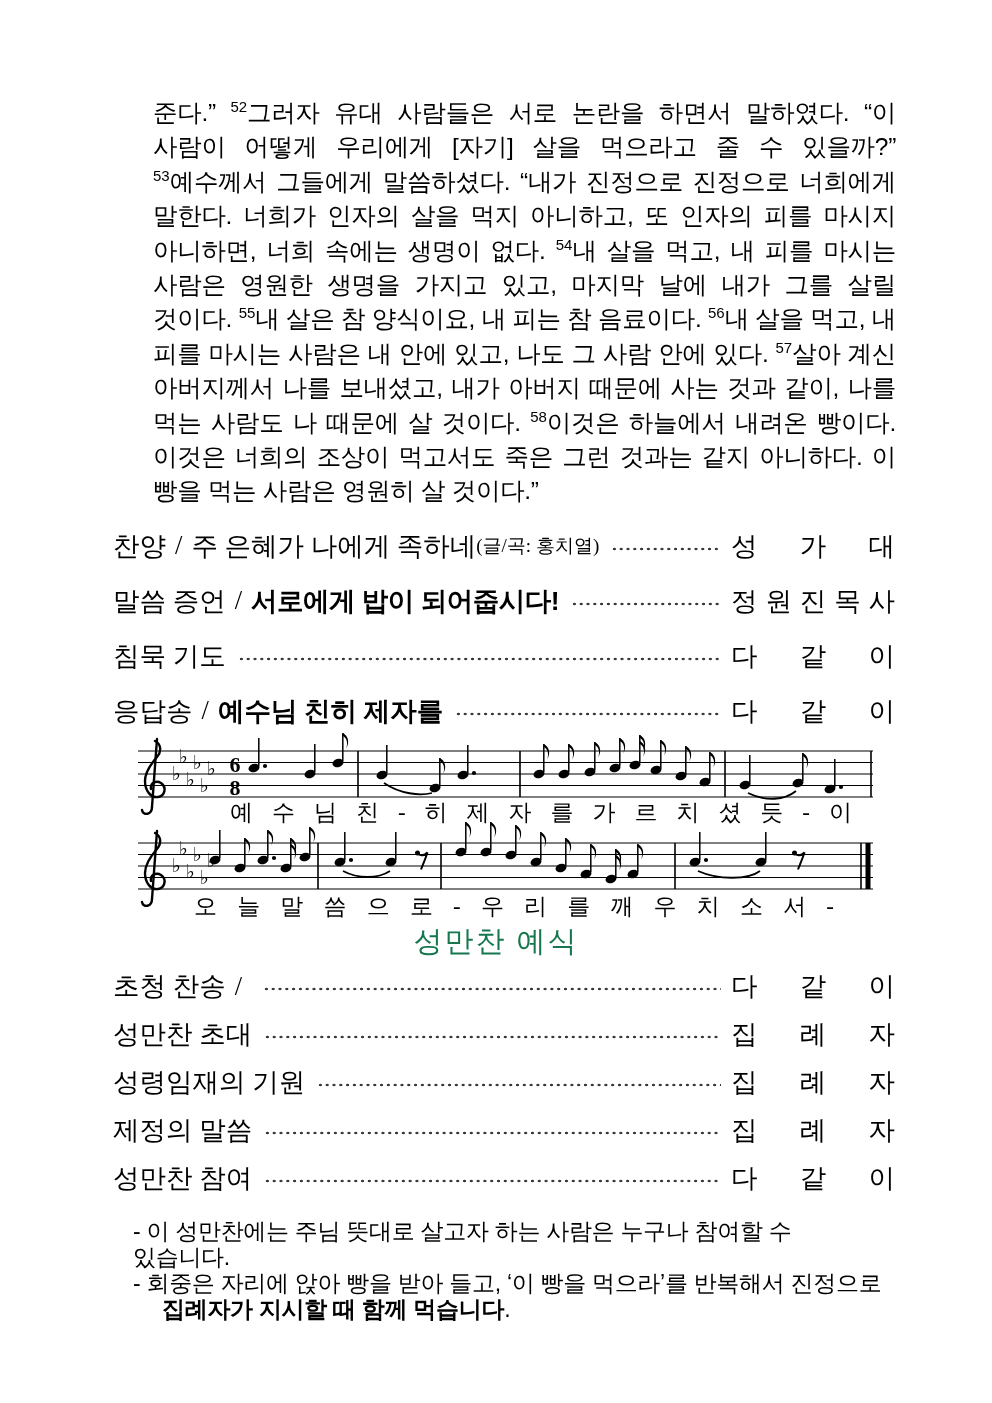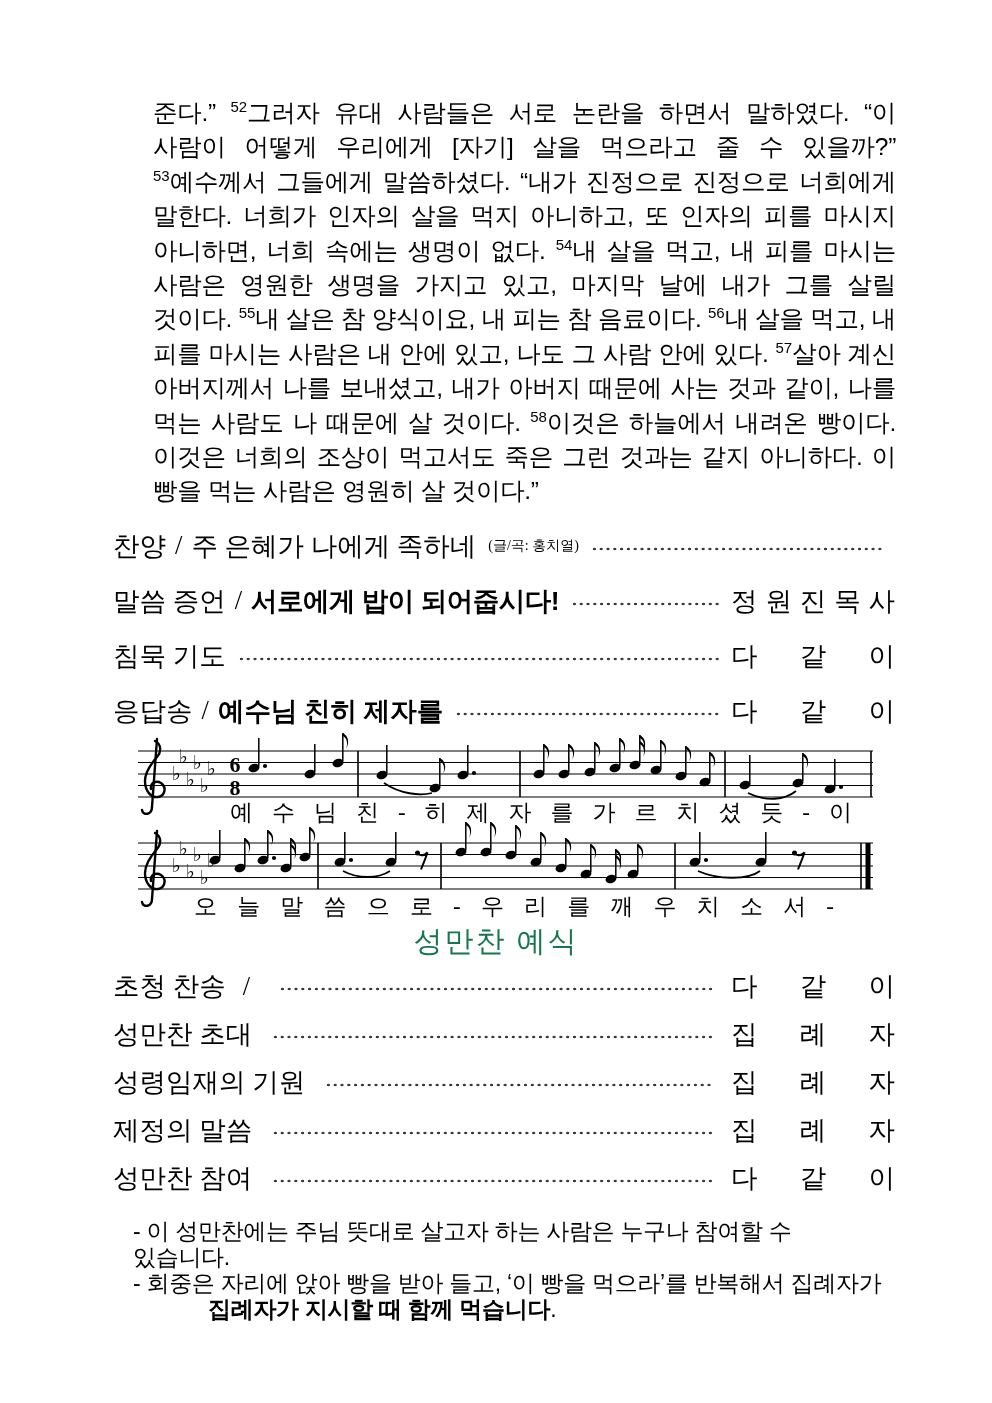--- a/index.html
+++ b/index.html
@@ -17,27 +17,27 @@
     font-size:24.5px;line-height:34.4px;
     text-align:justify;word-break:keep-all;letter-spacing:-0.3px;
   }
   .scripture sup{font-size:15px;line-height:0;vertical-align:super;letter-spacing:0;}
 
   
   .order{position:absolute;left:113px;top:518px;width:782px;}
   .communion-list{position:absolute;left:113px;top:962px;width:782px;}
   .row{display:flex;align-items:center;font-size:26.5px;}
   .order .row{height:55px;}
-  .communion-list .row{height:48px;gap:8px;}
+  .communion-list .row{height:48px;}
   .lbl{white-space:nowrap;}
   .sep{margin:0 9px;}
   .ttl-plain{white-space:nowrap;}
   .ttl-gothic{font-family:"Liberation Sans","DejaVu Sans",sans-serif;font-weight:bold;white-space:nowrap;letter-spacing:-0.5px;}
   .ttl-myeongjo{font-weight:bold;white-space:nowrap;text-align:right;}
-  .sub{font-size:14px;margin-left:12px;white-space:nowrap;}
+  .sub{font-size:19px;margin-left:0;white-space:nowrap;}
   .dots{
     flex:1;height:12px;margin:6px 10px 0 12px;align-self:center;
     background-image:radial-gradient(circle,#3a3a3a 1.15px,rgba(0,0,0,0) 1.6px);
     background-size:6.8px 12px;background-repeat:repeat-x;background-position:left center;
   }
   .leader{
     display:inline-block;width:164px;white-space:nowrap;
     text-align:justify;text-align-last:justify;
   }
 
@@ -59,36 +59,37 @@
     font-size:29px;font-weight:normal;letter-spacing:2px;color:#16774e;
   }
 
   
   .notes{
     position:absolute;left:133px;top:1218px;width:760px;
     font-family:"Liberation Sans","DejaVu Sans",sans-serif;
     font-size:23px;line-height:26px;letter-spacing:-0.3px;word-break:keep-all;
   }
   .notes .indent{padding-left:29px;}
-  .notes b{font-weight:bold;margin-left:46px;}
+  .notes b{font-weight:bold;}
 </style>
 </head>
 <body>
 
 <div class="page">
 
   <p class="scripture"><span>준다.” </span><sup>52</sup><span>그러자 유대 사람들은 서로 논란을 하면서 말하였다. “이 사람이 어떻게 우리에게 [자기] 살을 먹으라고 줄 수 있을까?” </span><sup>53</sup><span>예수께서 그들에게 말씀하셨다. “내가 진정으로 진정으로 너희에게 말한다. 너희가 인자의 살을 먹지 아니하고, 또 인자의 피를 마시지 아니하면, 너희 속에는 생명이 없다. </span><sup>54</sup><span>내 살을 먹고, 내 피를 마시는 사람은 영원한 생명을 가지고 있고, 마지막 날에 내가 그를 살릴 것이다. </span><sup>55</sup><span>내 살은 참 양식이요, 내 피는 참 음료이다. </span><sup>56</sup><span>내 살을 먹고, 내 피를 마시는 사람은 내 안에 있고, 나도 그 사람 안에 있다. </span><sup>57</sup><span>살아 계신 아버지께서 나를 보내셨고, 내가 아버지 때문에 사는 것과 같이, 나를 먹는 사람도 나 때문에 살 것이다. </span><sup>58</sup><span>이것은 하늘에서 내려온 빵이다. 이것은 너희의 조상이 먹고서도 죽은 그런 것과는 같지 아니하다. 이 빵을 먹는 사람은 영원히 살 것이다.”</span></p>
 
   <div class="order">
     <div class="row">
       <span class="lbl">찬양</span>
       <span class="sep">/</span>
       <span class="ttl-plain">주 은혜가 나에게 족하네</span>
       <span class="sub">(글/곡: 홍치열)</span>
       <span class="dots"></span>
+      <span class="leader">성 가 대</span>
     </div>
     <div class="row">
       <span class="lbl">말씀 증언</span>
       <span class="sep">/</span>
       <span class="ttl-gothic">서로에게 밥이 되어줍시다!</span>
       <span class="dots"></span>
       <span class="leader">정 원 진 목 사</span>
     </div>
     <div class="row">
       <span class="lbl">침묵 기도</span>
@@ -311,17 +312,17 @@
     </div>
     <div class="row">
       <span class="lbl">성만찬 참여</span>
       <span class="dots"></span>
       <span class="leader">다 같 이</span>
     </div>
   </div>
 
   <div class="notes">
     <div>- 이 성만찬에는 주님 뜻대로 살고자 하는 사람은 누구나 참여할 수 있습니다.</div>
-    <div>- 회중은 자리에 앉아 빵을 받아 들고, ‘이 빵을 먹으라’를 반복해서 집례자가</div>
+    <div>- 회중은 자리에 앉아 빵을 받아 들고, ‘이 빵을 먹으라’를 반복해서 진정으로</div>
     <div class="indent"><b>집례자가 지시할 때 함께 먹습니다</b><span>.</span></div>
   </div>
 
 </div>
 
 </body></html>

